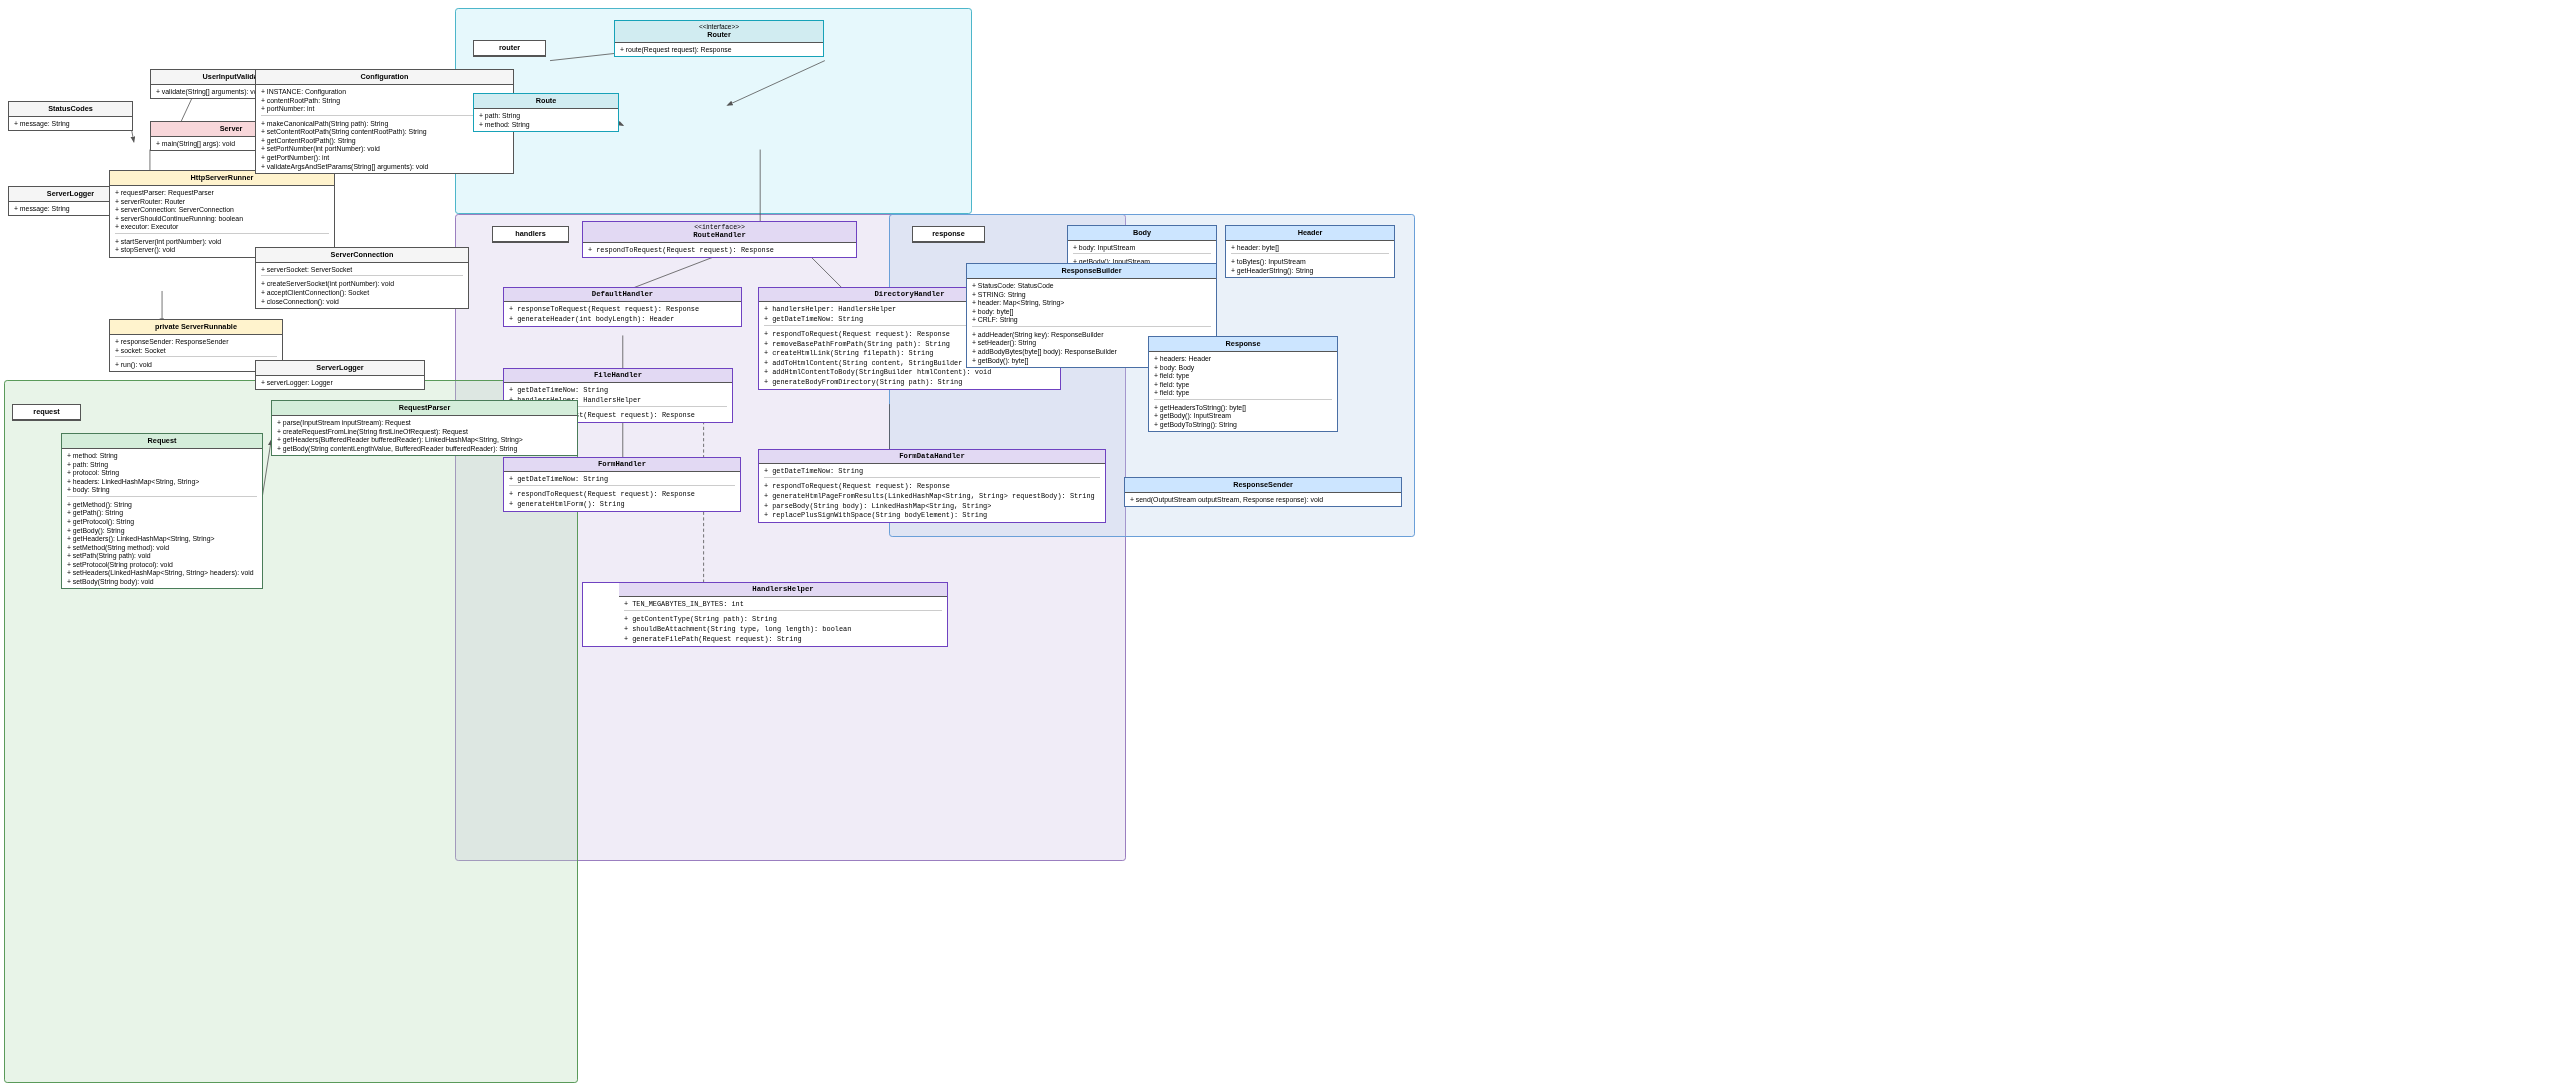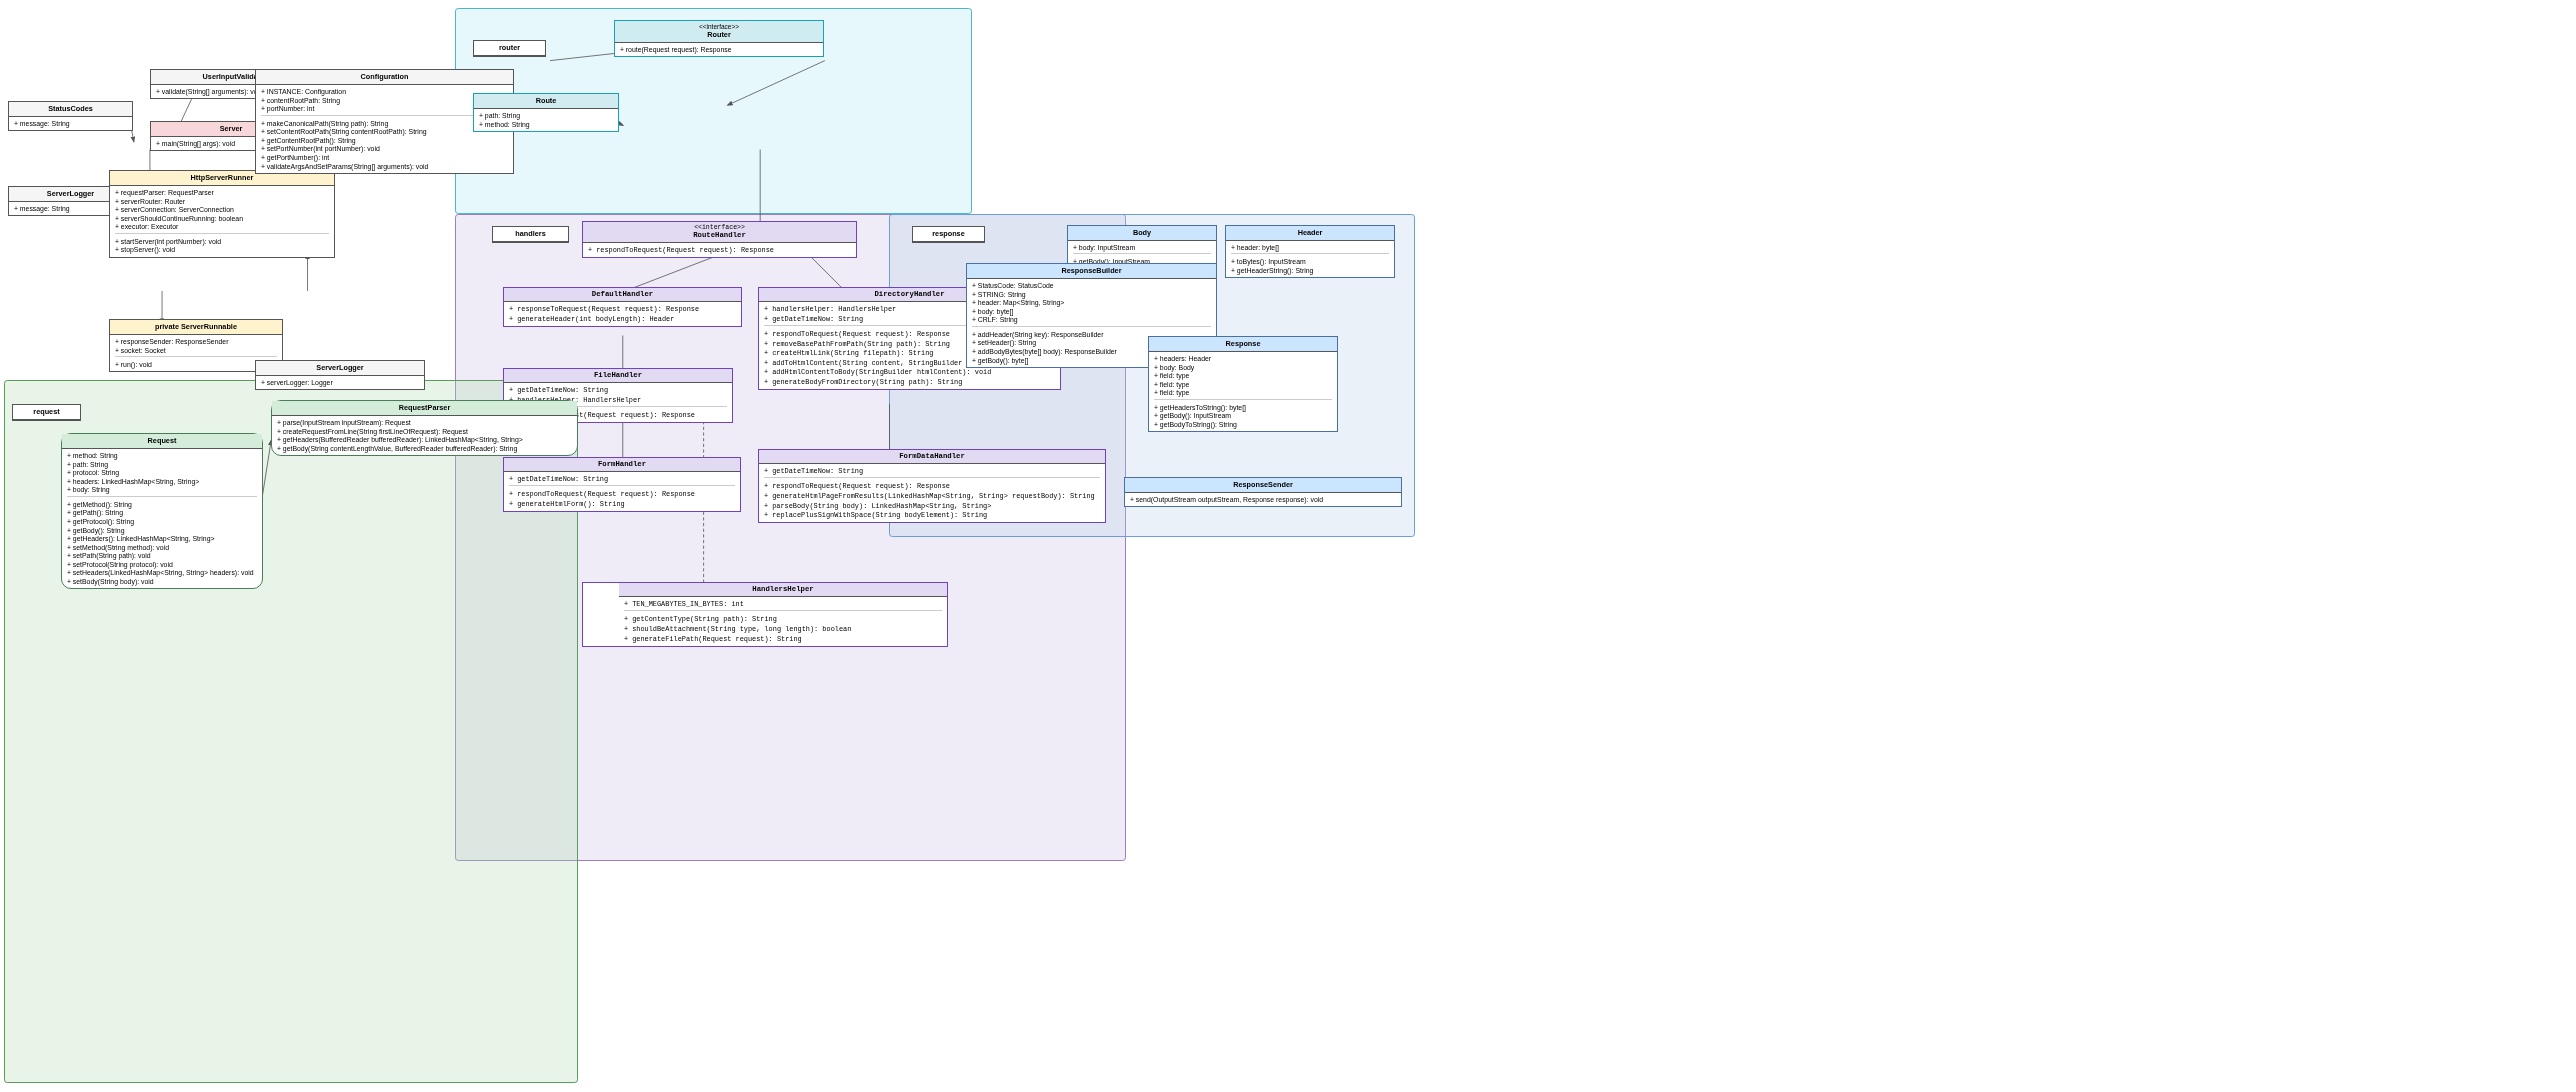--- a/index.html
+++ b/index.html
@@ -42,21 +42,21 @@
       padding: 2.4px 4.9px;
     }
     .uml-box .class-body div {
       padding: 0.8px 0;
       white-space: nowrap;
     }
 
     
     .box-pink .class-header { background: #f8d7da; }
     .box-yellow .class-header { background: #fff3cd; }
-    .box-green { border-color: #4a7c59; border-radius: 10px; }
+    .box-green { border-color: #4a7c59; }
     .box-green .class-header { background: #d4edda; }
     .box-blue { border-color: #4a6fa5; }
     .box-blue .class-header { background: #cce5ff; }
     .box-purple { border-color: #6f42c1; font-family: Liberation Mono, monospace; }
     .box-purple .class-header { background: #e2d9f3; }
     .box-teal { border-color: #17a2b8; }
     .box-teal .class-header { background: #d1ecf1; }
 
     
     .region {
@@ -214,20 +214,30 @@
       <div style="border-top:0.8px solid #ccc; margin:1.6px 0;"></div>
       <div>+ makeCanonicalPath(String path): String</div>
       <div>+ setContentRootPath(String contentRootPath): String</div>
       <div>+ getContentRootPath(): String</div>
       <div>+ setPortNumber(int portNumber): void</div>
       <div>+ getPortNumber(): int</div>
       <div>+ validateArgsAndSetParams(String[] arguments): void</div>
     </div>
   </div>
 
+  <div class="uml-box" style="left:255px; top:247px; width:214px;">
+    <div class="class-header">ServerConnection</div>
+    <div class="class-body">
+      <div>+ serverSocket: ServerSocket</div>
+      <div style="border-top:0.8px solid #ccc; margin:1.6px 0;"></div>
+      <div>+ createServerSocket(int portNumber): void</div>
+      <div>+ acceptClientConnection(): Socket</div>
+      <div>+ closeConnection(): void</div>
+    </div>
+  </div>
 
   <div class="uml-box" style="left:255px; top:360px; width:170px;">
     <div class="class-header">ServerLogger</div>
     <div class="class-body">
       <div>+ serverLogger: Logger</div>
     </div>
   </div>
 
   <div class="uml-box" style="left:473px; top:40px; width:73px; border:0.8px solid #555;">
     <div class="class-header" style="background:white;">router</div>

